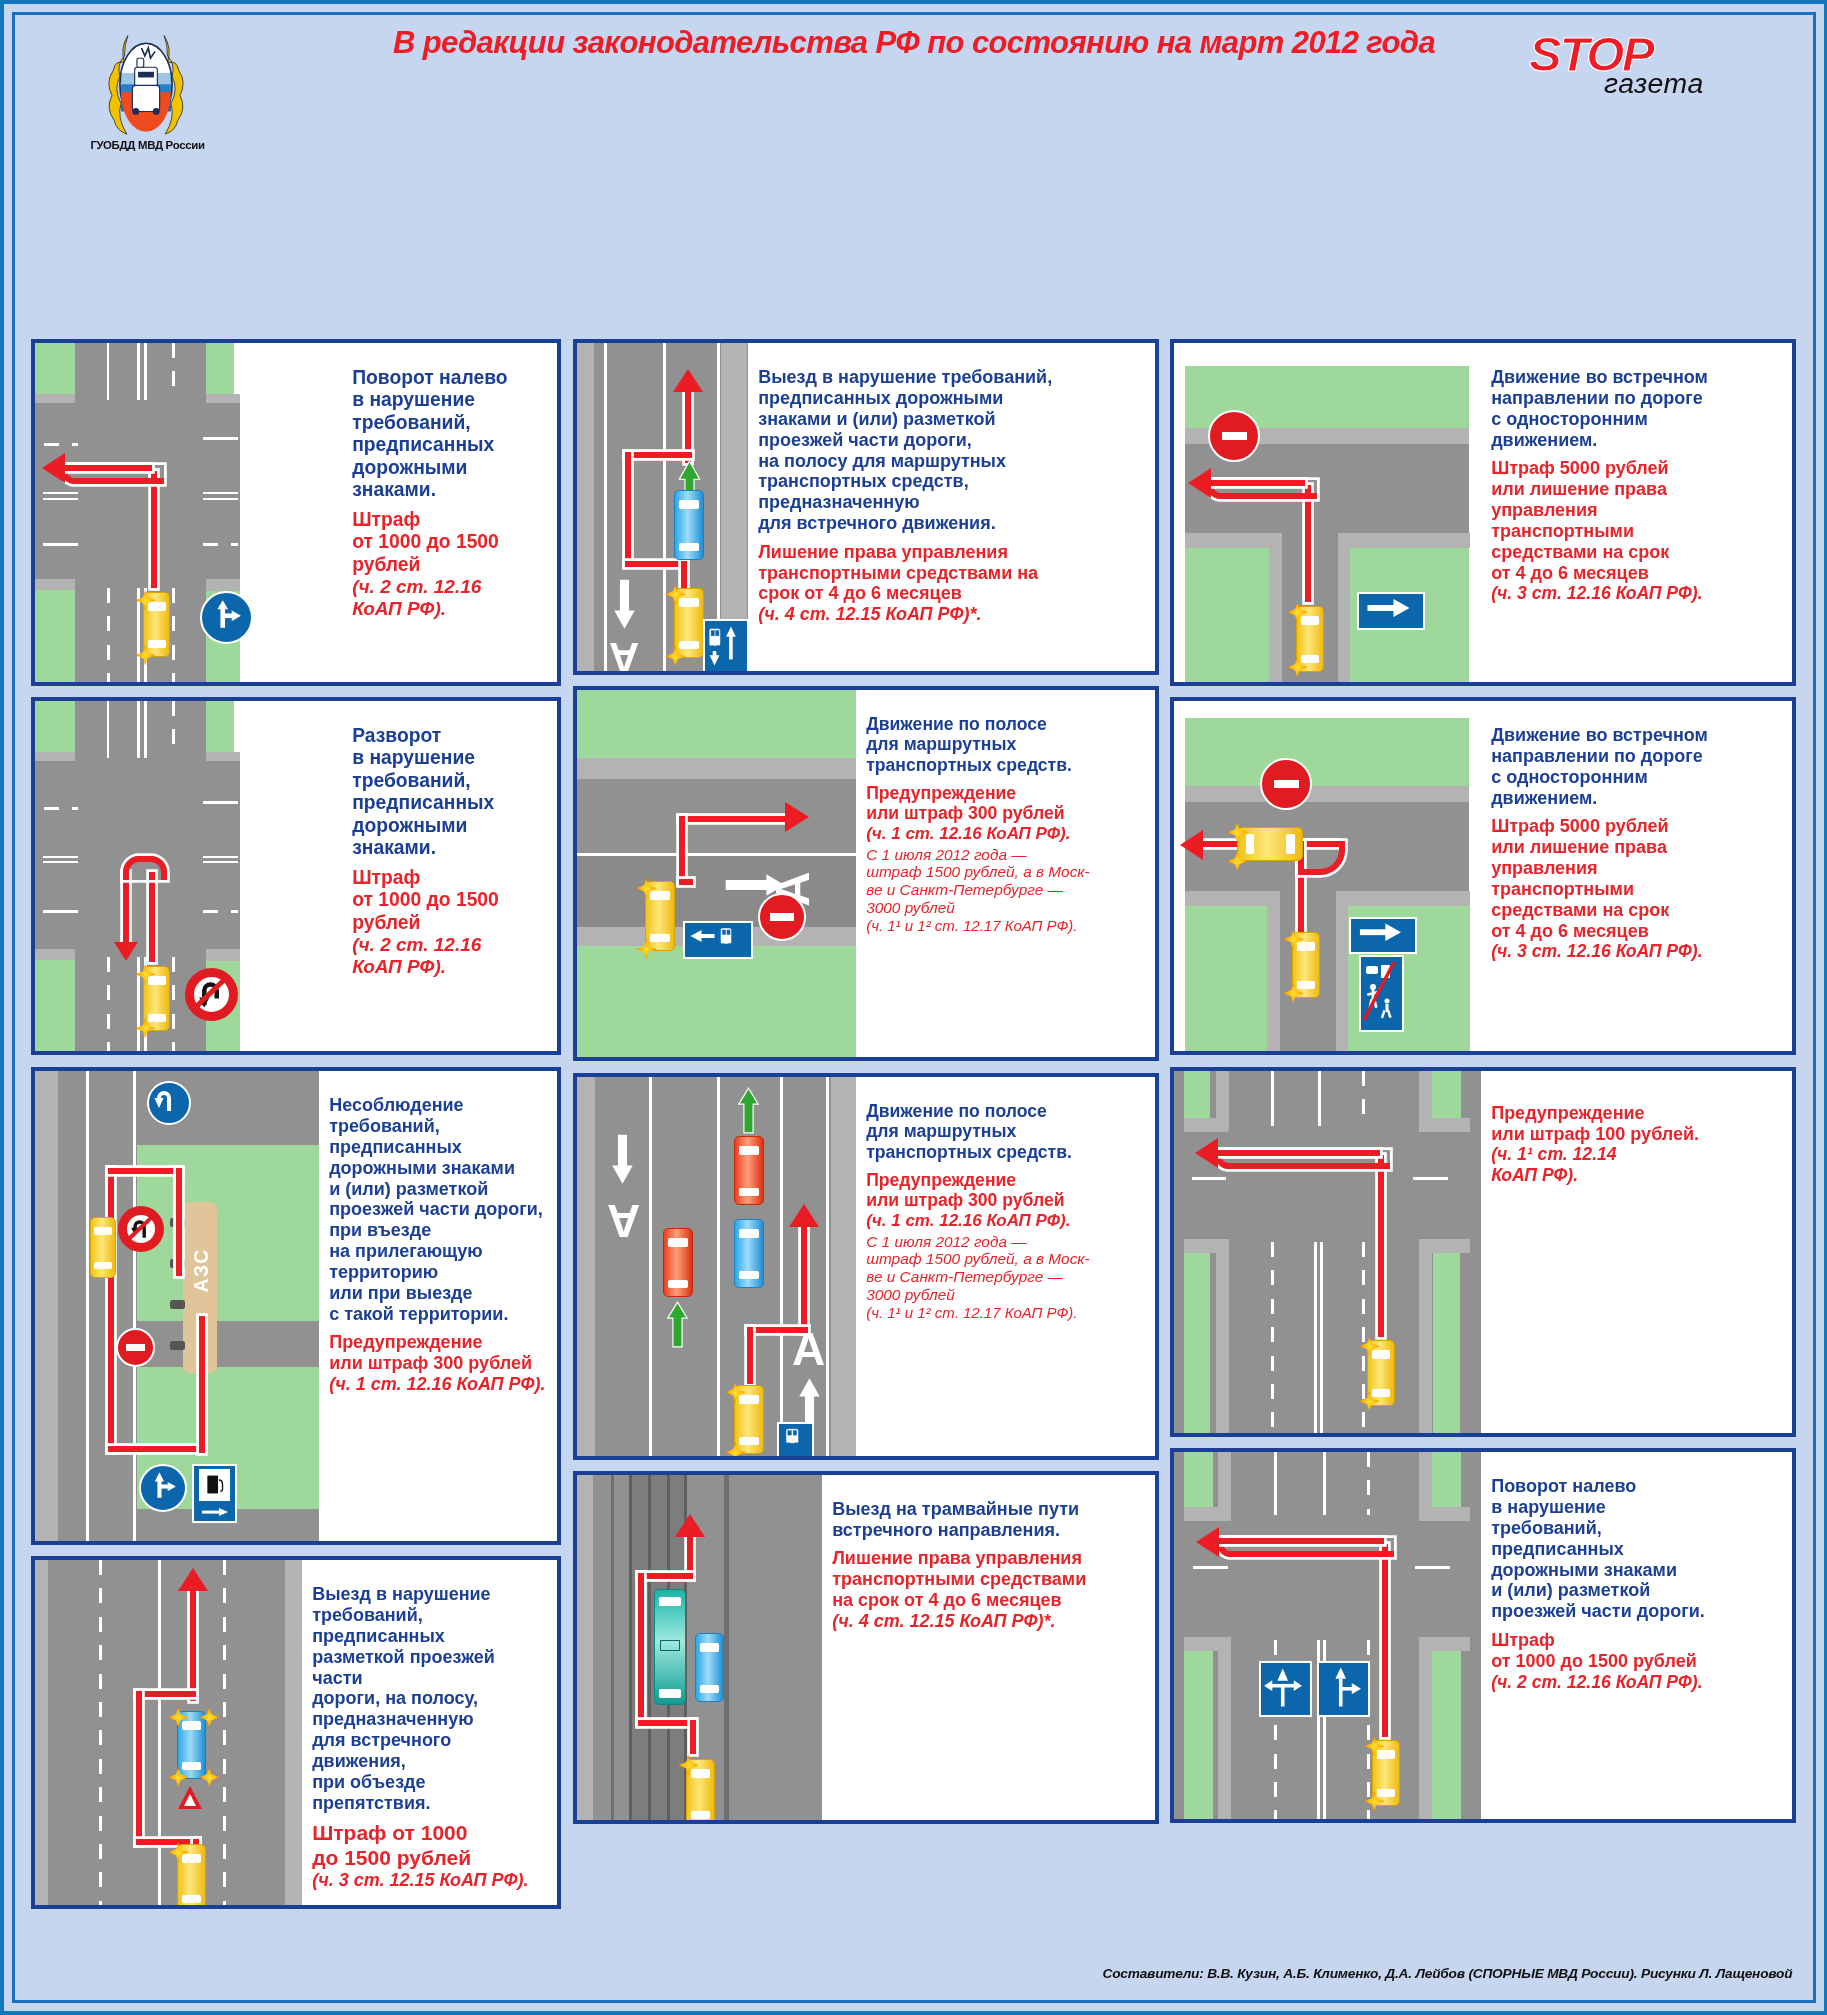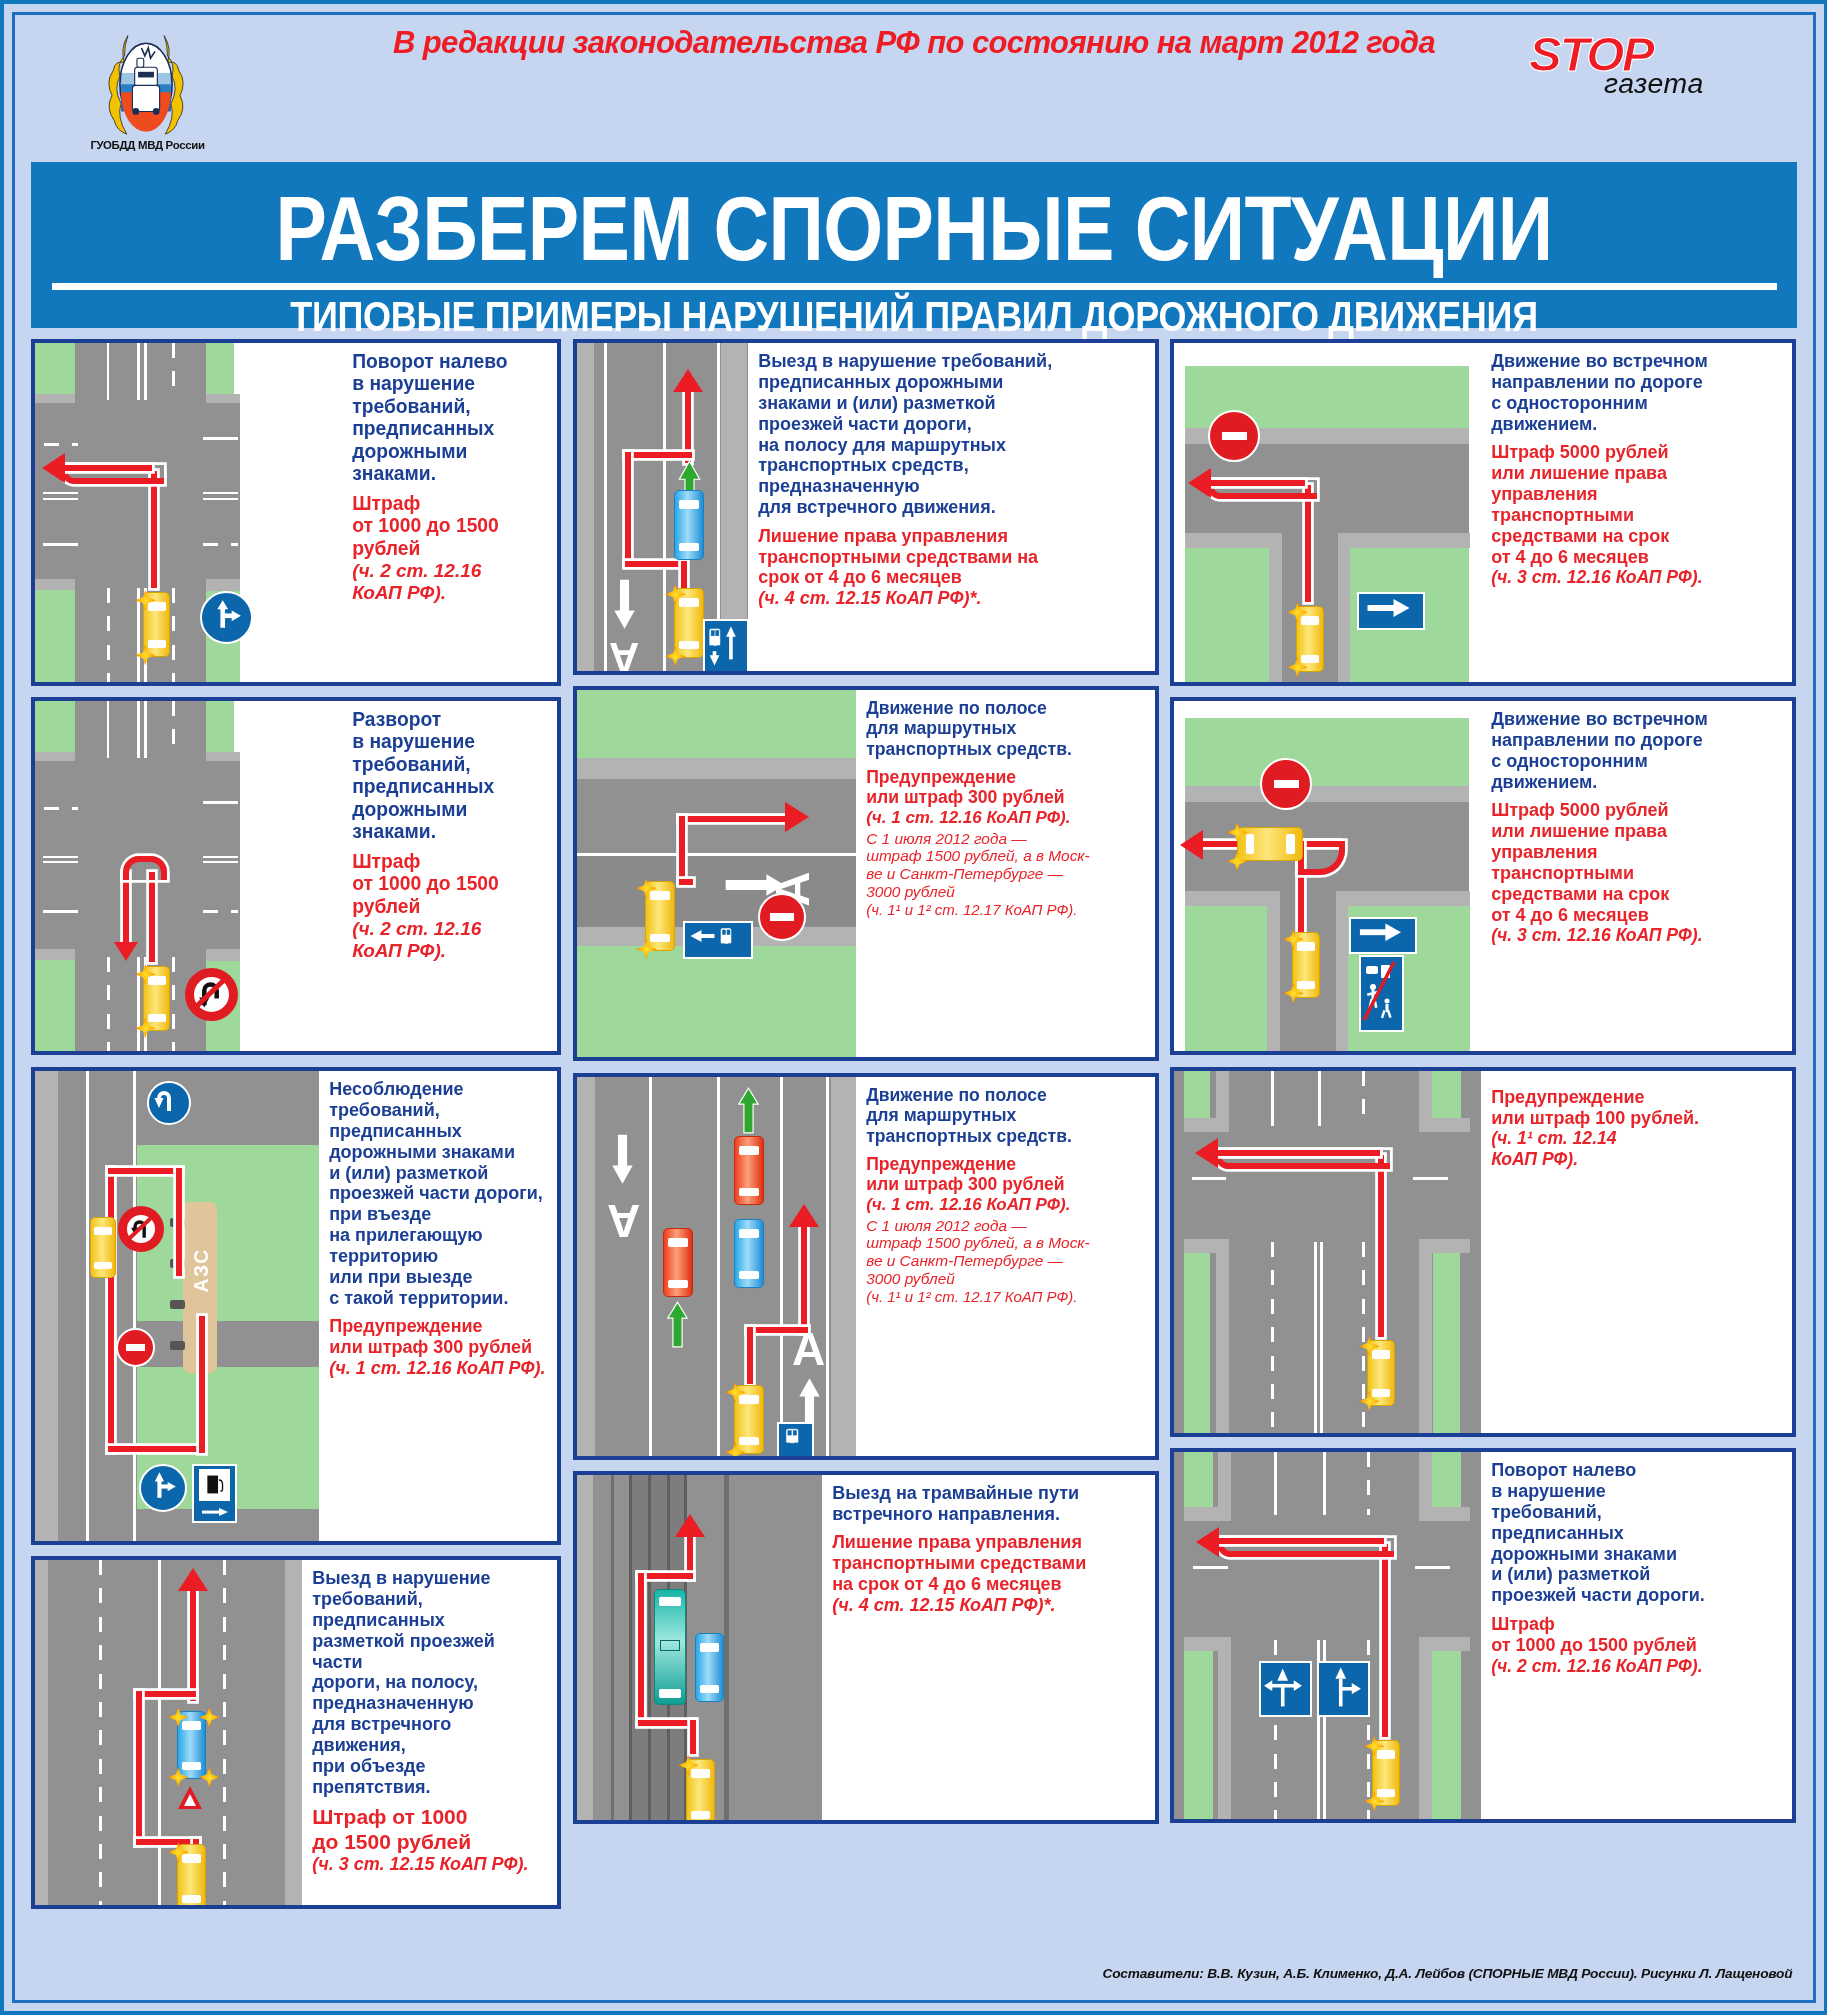--- a/index.html
+++ b/index.html
@@ -66,21 +66,21 @@
 
   .card{
     position:absolute;left:0;right:0;
     background:#fff;
     border:4px solid #1b3f94;
     box-sizing:border-box;
     display:flex;
     overflow:hidden;
   }
   .card .fig{position:relative;flex:0 0 auto;background:#fff;}
-  .card .txt{flex:1 1 auto;padding:8px 9px 4.6px 10.2px;box-sizing:border-box;}
+  .card .txt{flex:1 1 auto;padding:8px 9px 4.6px 10.2px;box-sizing:border-box;margin-top:16px;}
 
   .t-blue{color:#1b3f94;font-weight:bold;line-height:1.16;}
   .t-red{color:#e8242a;font-weight:bold;line-height:1.16;}
   .t-red-it{color:#e8242a;font-weight:bold;font-style:italic;line-height:1.16;}
   .t-red-small{color:#e8242a;font-style:italic;line-height:1.15;}
   .gap{height:0.85em;}
 
   
   .scene{position:absolute;inset:0;background:#fff;overflow:hidden;}
   .grass{position:absolute;background:#9ed89b;}
@@ -172,25 +172,20 @@
 
     <div class="hdr-red">В редакции законодательства РФ по состоянию на март 2012 года</div>
 
 
     <div class="stop-logo">
       <div class="stop-word">STOP</div>
       <div class="gazeta-word">газета</div>
     </div>
   </div>
 
-  <div class="titlebar">
-    <div class="title-main">РАЗБЕРЕМ СПОРНЫЕ СИТУАЦИИ</div>
-    <div class="title-rule"></div>
-    <div class="title-sub">ТИПОВЫЕ ПРИМЕРЫ НАРУШЕНИЙ ПРАВИЛ ДОРОЖНОГО ДВИЖЕНИЯ</div>
-  </div>
 
   <div class="grid">
 
   <div class="col col-left">
 
     <div class="card" style="top:0;height:347px;">
       <div class="fig" style="width:307px;">
         <div class="scene">
           <div class="grass" style="left:0;top:0;width:68px;height:51px;"></div>
           <div class="sidewalk" style="left:0;top:51px;width:100px;height:12.5px;"></div>

